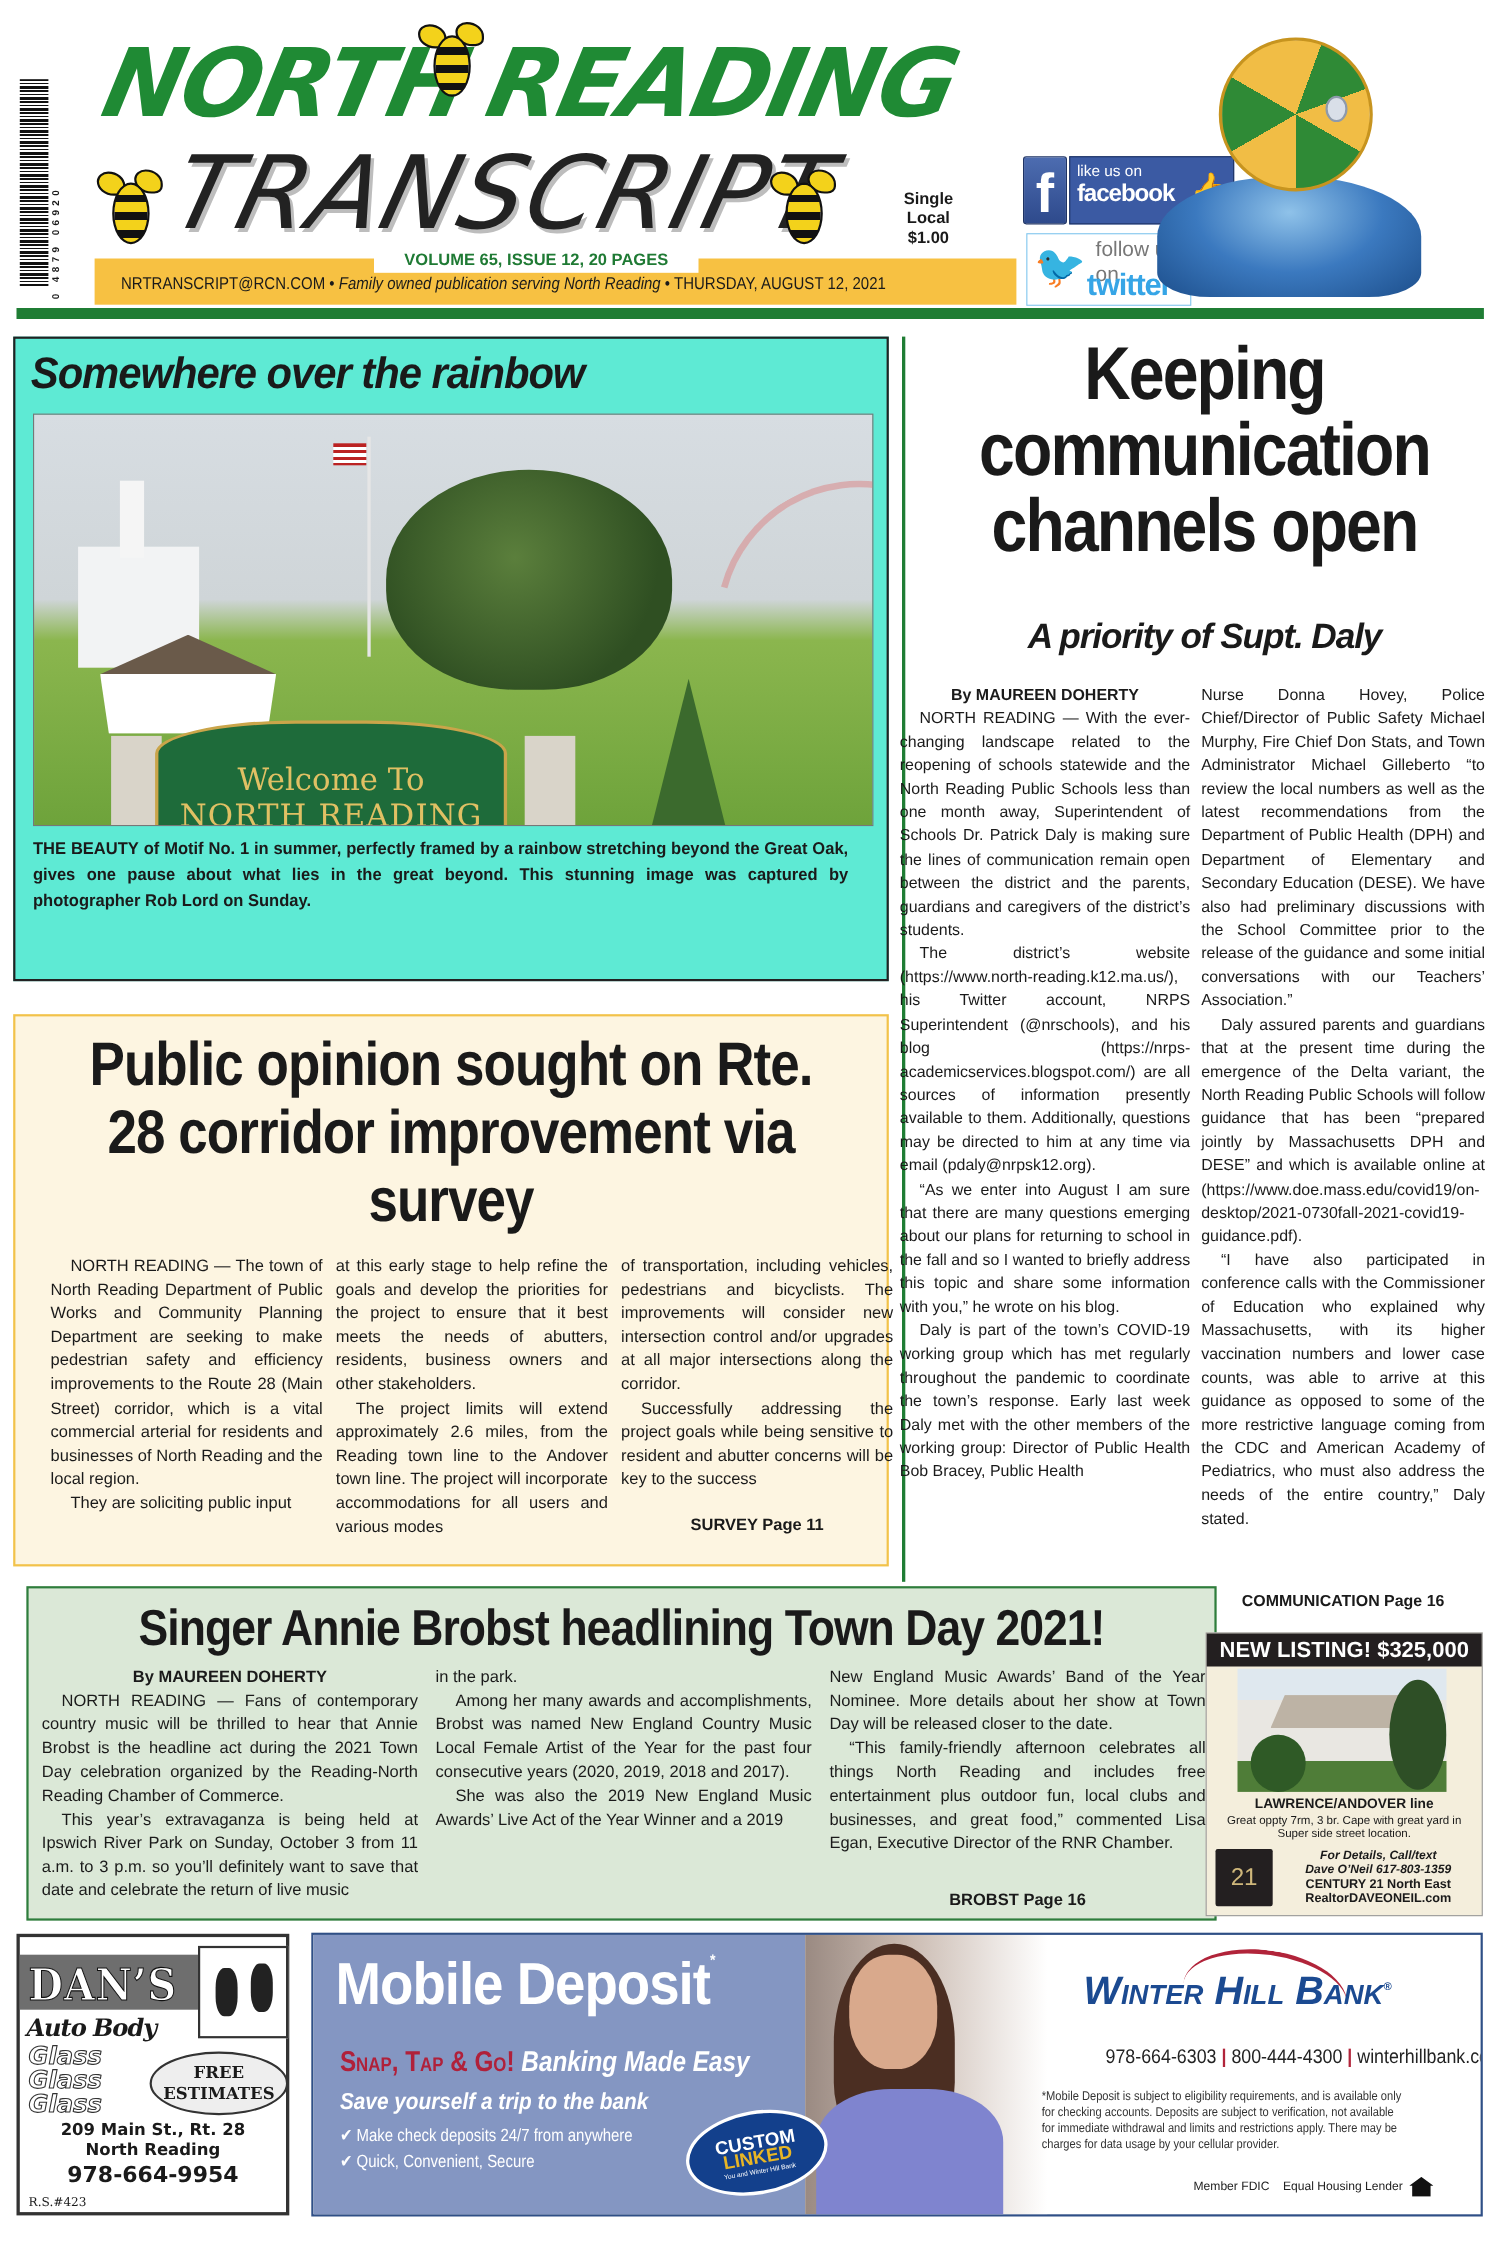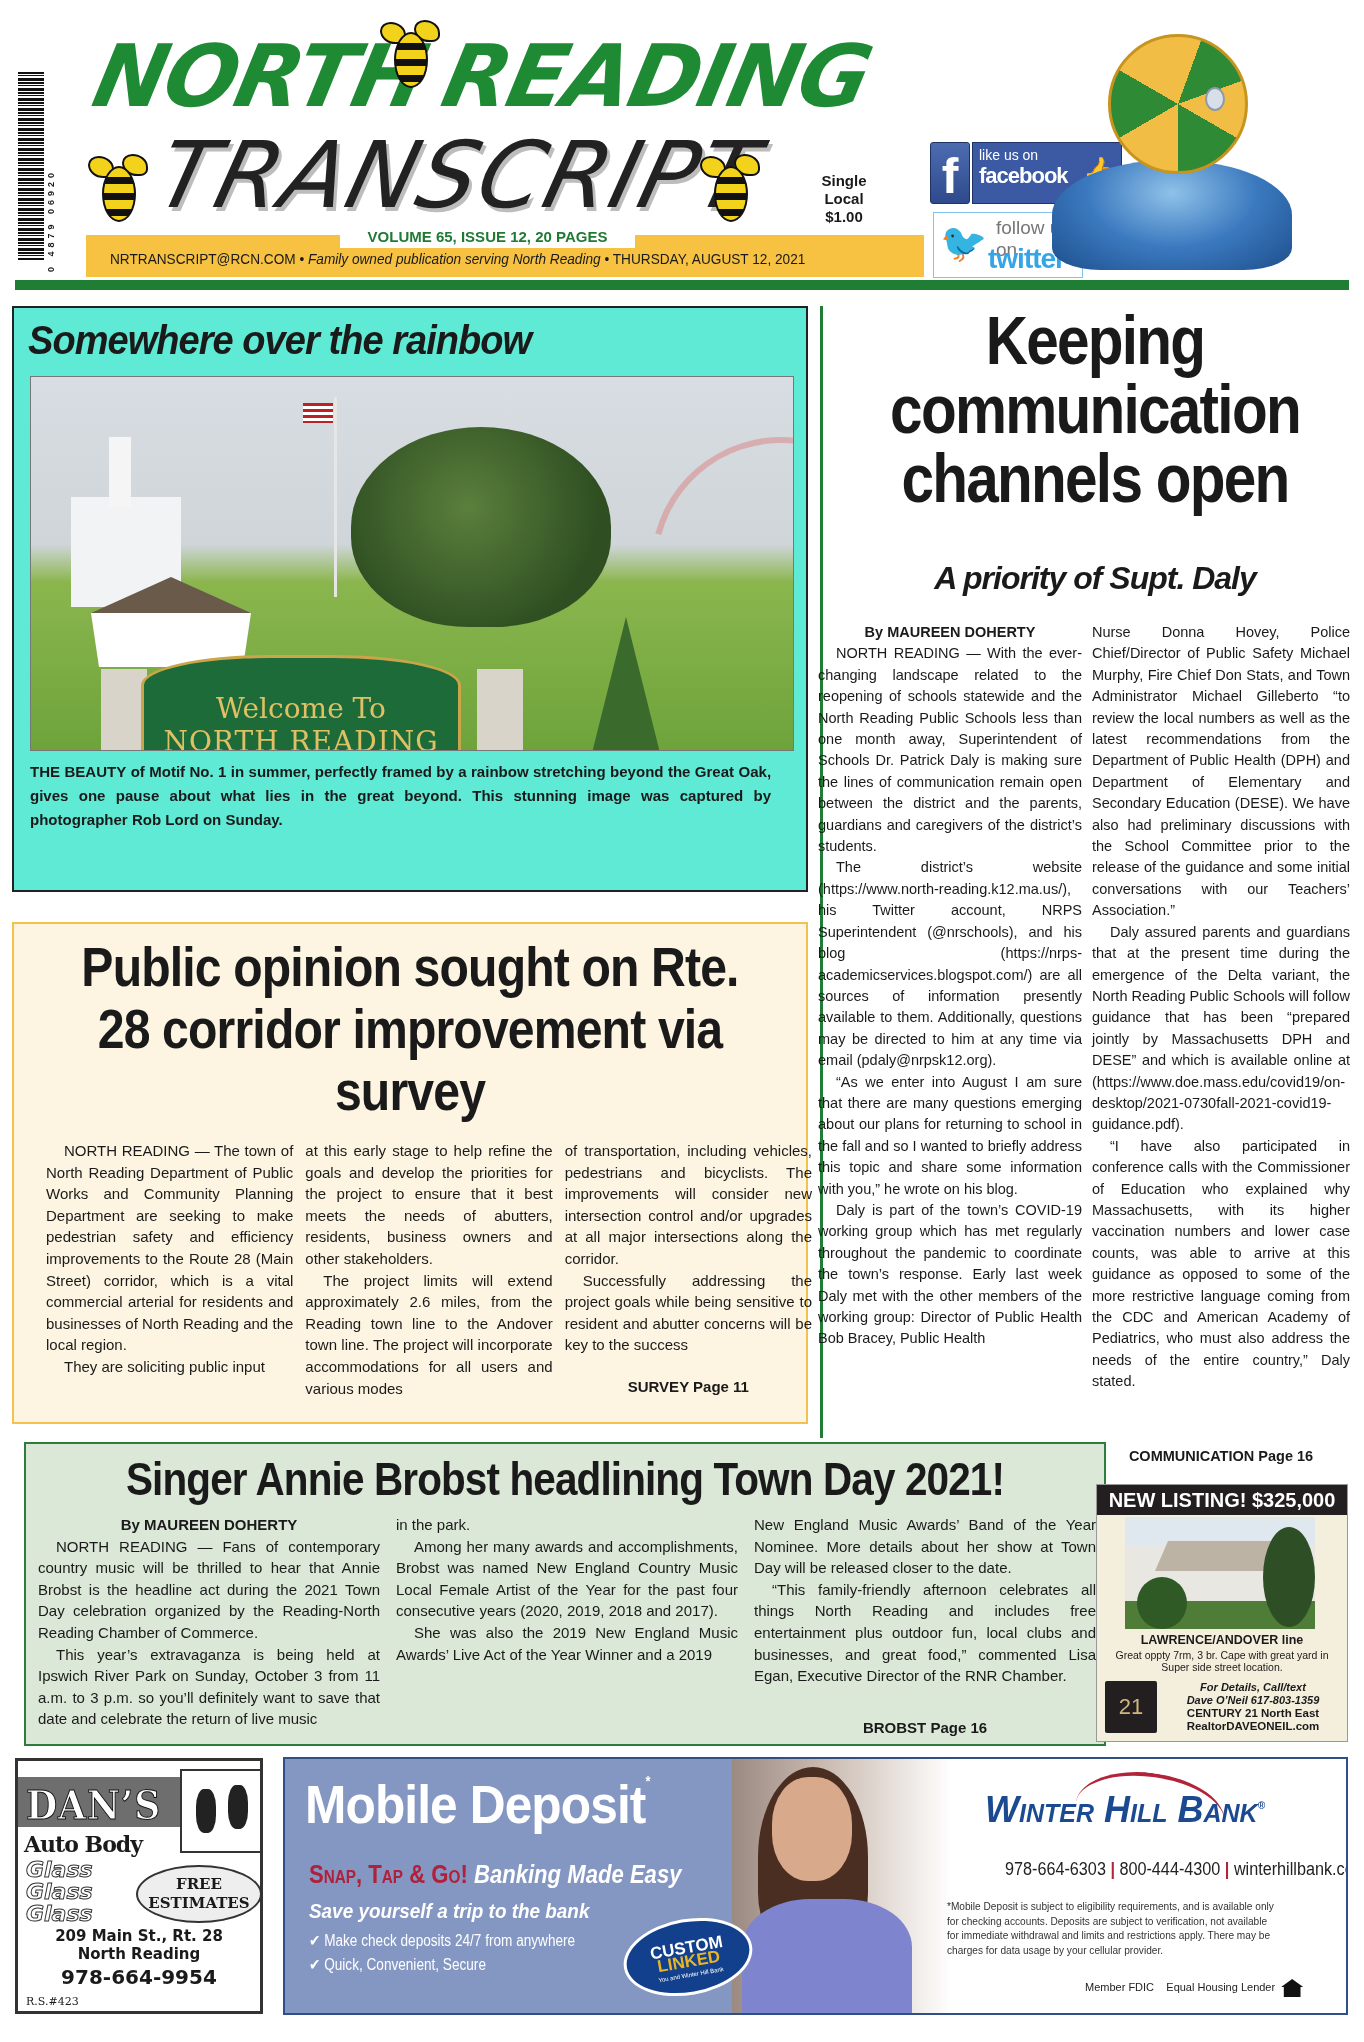--- a/index.html
+++ b/index.html
@@ -99,21 +99,21 @@
   .re-contact { position:absolute; left: 66px; top: 196px; width: 180px; text-align:center; font-size: 11px; line-height: 13px; }
   .re-contact .it { font-style: italic; font-weight: bold; }
   .re-contact .b { font-weight: bold; font-size: 11.5px; }
 
   
   .dans-ad { left: 15px; top: 1758px; width: 248px; height: 256px; border: 3px solid #333; background: #fff; }
   .dans-bar { position:absolute; left:0; top: 16px; width: 100%; height: 50px; background: #6e6e6e; }
   .dans-name { position:absolute; left: 8px; top: 20px; font-family: "DejaVu Serif", serif; font-weight: bold; font-size: 40px; color: #fff; -webkit-text-stroke: 1px #111; letter-spacing: 1px; transform: scaleX(0.9); transform-origin: left; }
   .dans-feet { position:absolute; left: 162px; top: 8px; width: 82px; height: 84px; background: #fff; border: 2px solid #333; }
   .foot { position:absolute; width: 20px; height: 44px; background: #222; border-radius: 40%; }
-  .dans-sub { position:absolute; left: 6px; top: 70px; font-family: "DejaVu Serif", serif; font-weight: bold; font-size: 22px; letter-spacing: -1px; }
+  .dans-sub { position:absolute; left: 6px; top: 70px; font-family: "DejaVu Serif", serif; font-weight: bold; font-size: 22px; letter-spacing: -1px; font-style: italic; }
   .dans-glass { position:absolute; left: 8px; top: 98px; font-family: "DejaVu Sans", sans-serif; font-style: italic; font-weight: bold; font-size: 22px; line-height: 22px; color:#fff; -webkit-text-stroke: 1px #333; }
   .dans-free { position:absolute; left: 118px; top: 104px; width: 126px; height: 58px; border: 2px solid #333; border-radius: 50%; background: #eee; text-align:center; font-family: "DejaVu Serif", serif; font-weight:bold; font-size: 15px; line-height: 19px; padding-top: 8px; }
   .dans-addr { position:absolute; left:0; top: 166px; width:100%; text-align:center; font-family: "DejaVu Sans", sans-serif; font-weight: bold; font-size: 15px; line-height: 18px; }
   .dans-phone { position:absolute; left:0; top: 204px; width:100%; text-align:center; font-family: "DejaVu Sans", sans-serif; font-weight: bold; font-size: 20px; }
   .dans-rs { position:absolute; left: 8px; top: 234px; font-family: "DejaVu Serif", serif; font-size: 11px; }
 
   
   .bank-ad { left: 283px; top: 1757px; width: 1065px; height: 258px; border: 2px solid #2f4f86; background: #ffffff; overflow: hidden; }
   .bank-left { position:absolute; left:0; top:0; width: 447px; height: 100%; background: #8496c2; }
   .bank-title { position:absolute; left: 20px; top: 14px; font-size: 54px; font-weight: bold; color: #fff; letter-spacing: -1px; transform: scaleX(0.92); transform-origin: left; }

